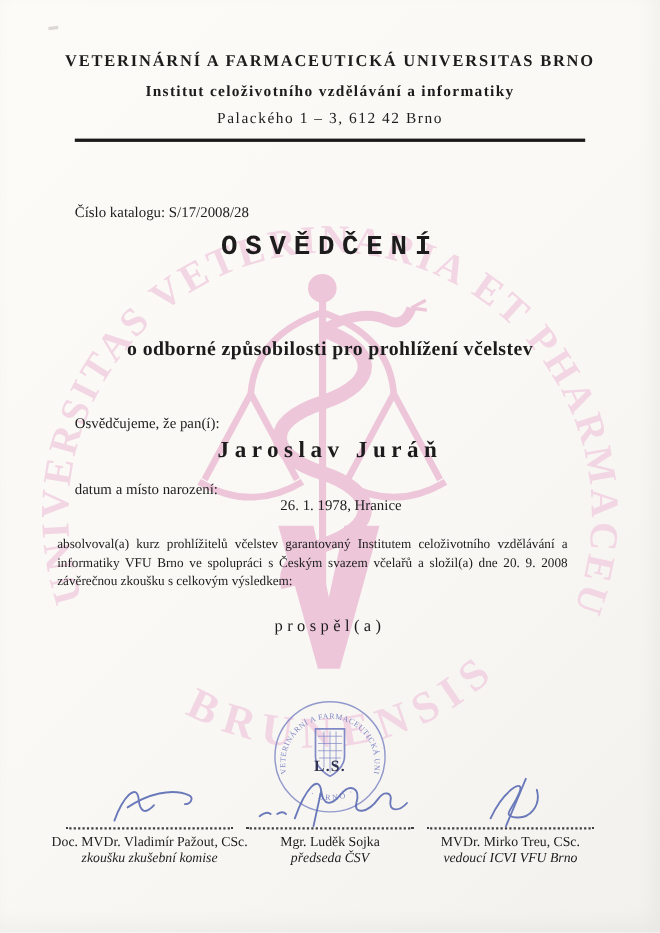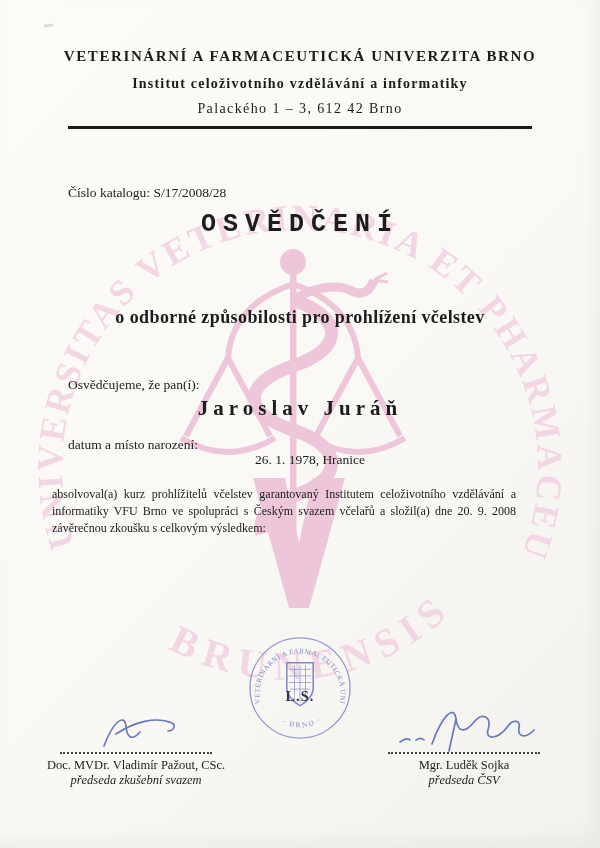--- a/index.html
+++ b/index.html
@@ -75,40 +75,41 @@
       <textPath href="#wm-top-arc">UNIVERSITAS VETERINARIA ET PHARMACEUTICA</textPath>
     </text>
     <text font-family="Liberation Serif, DejaVu Serif, serif" font-size="40" font-weight="bold" letter-spacing="9" fill="#f2d6e4">
       <textPath href="#wm-bottom-arc">BRUNENSIS</textPath>
     </text>
   </svg>
 
   <div class="speck"></div>
 
   <header>
-    <div class="abs centered university">VETERINÁRNÍ A FARMACEUTICKÁ UNIVERZITA BRNO</div>
+    <div class="abs centered university">VETERINÁRNÍ A FARMACEUTICKÁ UNIVERSITAS BRNO</div>
     <div class="abs centered institute">Institut celoživotního vzdělávání a informatiky</div>
     <div class="abs centered address">Palackého 1 – 3, 612 42  Brno</div>
     <div class="abs rule"></div>
   </header>
 
   <div class="abs catalog">
     <span>Číslo katalogu:</span>
     <span>S/17/2008/28</span>
   </div>
 
   <h1 class="abs centered title" style="margin:0;">OSVĚDČENÍ</h1>
   <h2 class="abs centered subtitle" style="margin:16px;">o odborné způsobilosti pro prohlížení včelstev</h2>
 
   <div class="abs certify">Osvědčujeme, že pan(í):</div>
   <div class="abs centered holder">Jaroslav Juráň</div>
   <div class="abs birth-label">datum a místo narození:</div>
   <div class="abs centered birth-value">26. 1. 1978, Hranice</div>
 
   <p class="abs body-par">absolvoval(a) kurz prohlížitelů včelstev garantovaný Institutem celoživotního vzdělávání a informatiky VFU Brno ve spolupráci s Českým svazem včelařů a složil(a) dne 20. 9. 2008 závěrečnou zkoušku s celkovým výsledkem:</p>
+  <div class="abs centered result">prospěl(a)</div>
 
   <svg class="seal" width="110" height="110" viewBox="0 0 100 100" aria-hidden="true">
     <defs>
       <path id="seal-top-arc" d="M 14 64 A 37 37 0 1 1 86 64" fill="none"></path>
       <path id="seal-bottom-arc" d="M 30 80 A 37 37 0 0 0 70 80" fill="none"></path>
     </defs>
     <g fill="none" stroke="#8089c6">
       <circle cx="50" cy="50" r="45.5" stroke-width="1.2" opacity="0.85"></circle>
       <path stroke-width="1.4" d="M 38 27 L 62 27 L 62 50 C 62 60 50 66 50 66 C 50 66 38 60 38 50 Z"></path>
       <path stroke-width="0.8" opacity="0.75" d="M 40 33 h 20 M 40 39 h 20 M 40 45 h 20 M 41 51 h 18 M 45 29 v 30 M 50 29 v 34 M 55 29 v 30"></path>
@@ -126,31 +127,42 @@
 
     <div class="sig-col">
       <svg class="sig-scribble" viewBox="0 0 152 48">
         <g fill="none" stroke-width="1.7" stroke-linecap="round" opacity="0.9" stroke="#5b6cb4">
           <path d="M 44 42 C 52 20 64 8 66 22 C 67 34 72 37 80 28"></path>
           <path d="M 56 30 C 74 18 96 12 112 19 C 116 21 114 27 108 27"></path>
         </g>
       </svg>
       <div class="sig-line"></div>
       <div class="sig-name">Doc. MVDr. Vladimír Pažout, CSc.</div>
-      <div class="sig-role">předseda zkušební svazem</div>
+      <div class="sig-role">zkoušku zkušební komise</div>
     </div>
 
     <div class="sig-col">
       <svg class="sig-scribble" viewBox="0 0 152 48">
         <g fill="none" stroke-width="1.7" stroke-linecap="round" opacity="0.9" stroke="#5b6cb4">
           <path d="M 12 38 c 4 -3 8 -4 10 -2 M 28 36 c 3 -2 6 -2 8 0"></path>
           <path d="M 44 40 C 54 12 66 0 68 15 C 70 30 78 28 86 18 C 94 8 104 12 100 26 C 97 36 110 36 120 22 C 125 15 133 16 131 24 C 129 34 139 34 146 26"></path>
           <path d="M 68 15 L 61 47"></path>
         </g>
       </svg>
       <div class="sig-line"></div>
       <div class="sig-name">Mgr. Luděk Sojka</div>
       <div class="sig-role">předseda ČSV</div>
     </div>
 
+    <div class="sig-col">
+      <svg class="sig-scribble" viewBox="0 0 152 48">
+        <g fill="none" stroke-width="1.7" stroke-linecap="round" opacity="0.9" stroke="#5b6cb4">
+          <path d="M 58 40 C 70 14 90 2 84 17 C 78 32 68 37 80 39 C 94 41 104 28 100 14"></path>
+          <path d="M 90 4 L 72 47"></path>
+        </g>
+      </svg>
+      <div class="sig-line"></div>
+      <div class="sig-name">MVDr. Mirko Treu, CSc.</div>
+      <div class="sig-role">vedoucí ICVI VFU Brno</div>
+    </div>
 
   </div>
 </div>
 
 </body></html>

